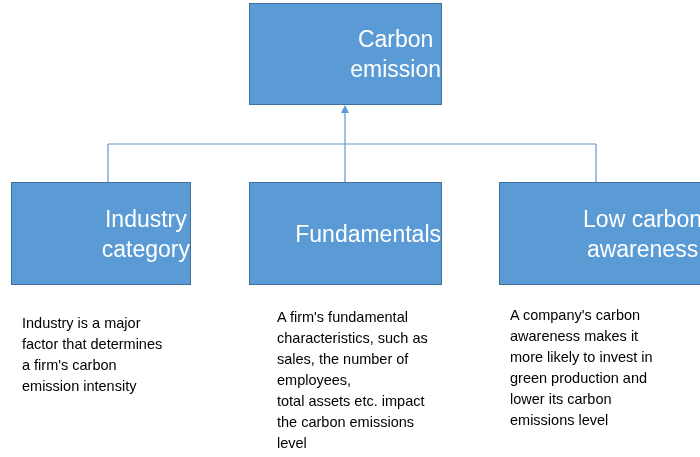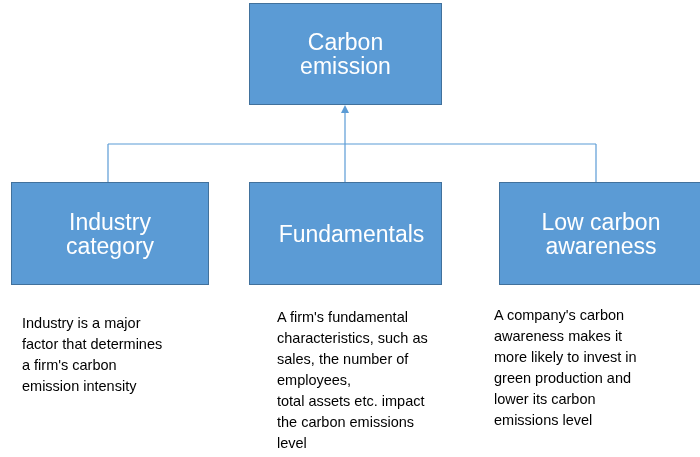--- a/index.html
+++ b/index.html
@@ -7,40 +7,40 @@
       width: 700px; height: 457px; position: relative; overflow: hidden;
       background: #ffffff;
       font-family: "Liberation Sans", "DejaVu Sans", sans-serif;
     }
     .box {
       position: absolute;
       background: #5b9bd5;
       border: 1px solid #41719c;
       box-sizing: border-box;
       color: #ffffff;
-      display: flex; align-items: center; justify-content: center;
+      display: flex; align-items: center; justify-content: flex-end;
       text-align: center;
-      font-size: 23px; line-height: 24px;
+      font-size: 23px; line-height: 30px;
       font-weight: normal;
     }
     .box span { display: block; white-space: pre-line; }
     #box-top { left: 249px; top: 3px; width: 193px; height: 102px; }
-    #box-industry { left: 11px; top: 182px; width: 198px; height: 103px; }
+    #box-industry { left: 11px; top: 182px; width: 180px; height: 103px; }
     #box-fund { left: 249px; top: 182px; width: 193px; height: 103px; padding-left: 12px; }
     #box-low { left: 499px; top: 182px; width: 204px; height: 103px; }
     .conn { position: absolute; }
     .desc {
       position: absolute;
       color: #000000;
       font-size: 14.5px; line-height: 21px;
       white-space: pre-line;
     }
     #desc-industry { left: 22px; top: 313px; width: 200px; }
     #desc-fund { left: 277px; top: 307px; width: 210px; }
-    #desc-low { left: 494px; top: 305px; width: 190px; }
+    #desc-low { left: 510px; top: 305px; width: 190px; }
   </style>
 </head>
 <body>
 
 <svg class="conn" width="700" height="457" style="left:0;top:0;">
   <g stroke="#5b9bd5" stroke-width="1.2" fill="none">
     <line x1="108" y1="144" x2="596" y2="144"></line>
     <line x1="108" y1="144" x2="108" y2="182"></line>
     <line x1="596" y1="144" x2="596" y2="182"></line>
     <line x1="345" y1="182" x2="345" y2="112"></line>

